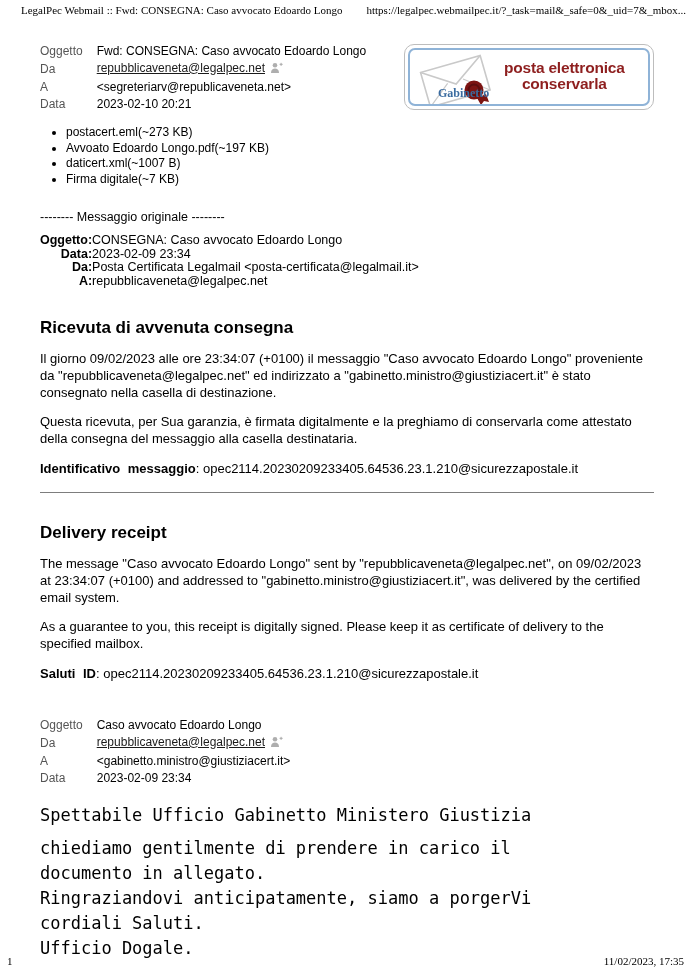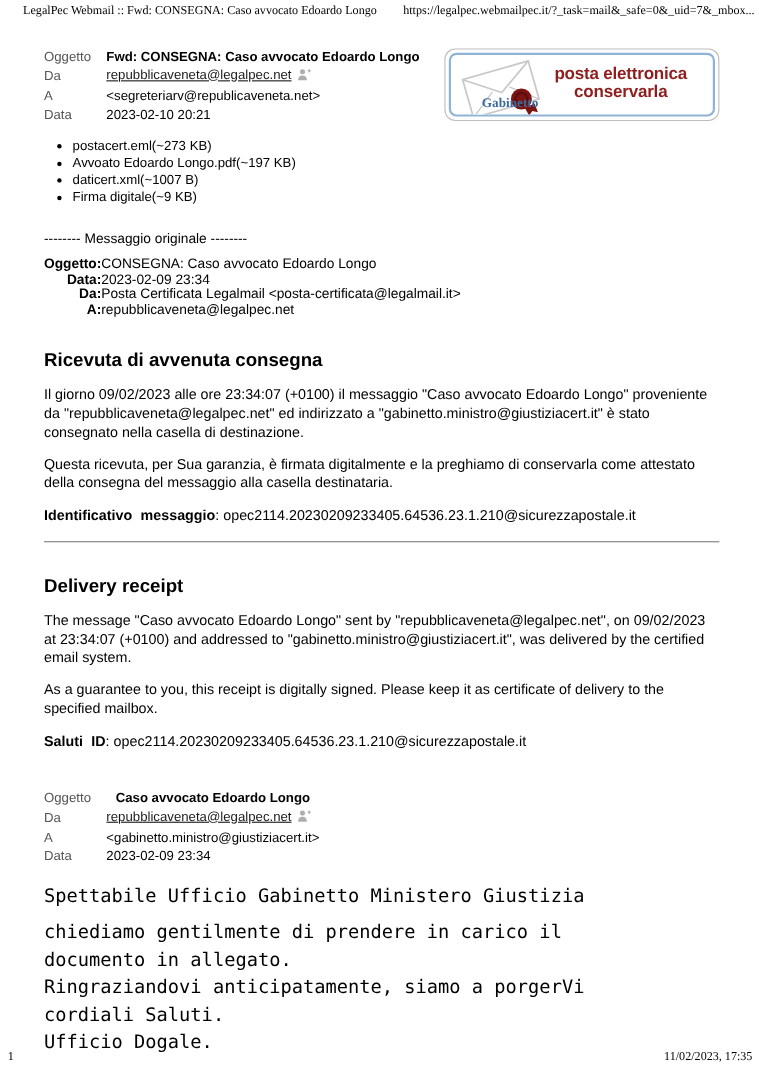--- a/index.html
+++ b/index.html
@@ -20,21 +20,21 @@
     display: flex; justify-content: space-between;
     font-family: "Liberation Serif", serif; font-size: 11px; color: #000;
   }
   .content { padding: 42px 36px 0 40px; }
 
   
   .mail-top { display: flex; justify-content: space-between; align-items: flex-start; }
   .headers-table { border-collapse: collapse; font-size: 12px; }
   .headers-table td { padding: 1.5px 0; vertical-align: middle; line-height: 14px; }
   .headers-table td.lbl { color: #555; width: 52px; padding-right: 14px; white-space: nowrap; }
-  .subject-val { font-weight: bold; text-align: center; }
+  .subject-val { font-weight: normal; }
   .from-link { color: #1a1a1a; text-decoration: underline; cursor: pointer; }
   .adduser-icon { display: inline-block; vertical-align: -2px; margin-left: 5px; }
 
   
   .pec-logo { width: 250px; height: 66px; border: 1px solid #bdbdbd; border-radius: 10px; padding: 3px; background: #fff; flex: 0 0 auto; margin-top: 2px; text-align: center; }
   .pec-logo-inner { border: 2px solid #8fb3d7; border-radius: 7px; width: 100%; height: 100%; position: relative; display: flex; align-items: center; overflow: hidden; }
   .pec-env { position: absolute; left: 4px; top: 0px; }
   .pec-text { position: absolute; left: 94px; top: 10px; font-weight: bold; font-size: 15.5px; line-height: 16px; letter-spacing: -0.2px; }
   .legalpec-label { position: absolute; left: 28px; bottom: 3px; font-weight: bold; font-size: 12px; font-family: "Liberation Serif", serif; }
 
@@ -120,21 +120,21 @@
         </span>
         <span class="legalpec-label" style="color:#3a6b9f;">Gabinetto</span>
       </div>
     </div>
   </div>
 
   <ul class="attachments">
     <li>postacert.eml(~273 KB)</li>
     <li>Avvoato Edoardo Longo.pdf(~197 KB)</li>
     <li>daticert.xml(~1007 B)</li>
-    <li>Firma digitale(~9 KB)</li>
+    <li>Firma digitale(~7 KB)</li>
   </ul>
 
   <div class="orig-sep">-------- Messaggio originale --------</div>
   <table class="orig-table">
     <tbody>
         <tr>
       <td class="olbl">Oggetto:</td>
       <td>CONSEGNA: Caso avvocato Edoardo Longo</td>
     </tr>
     <tr>

